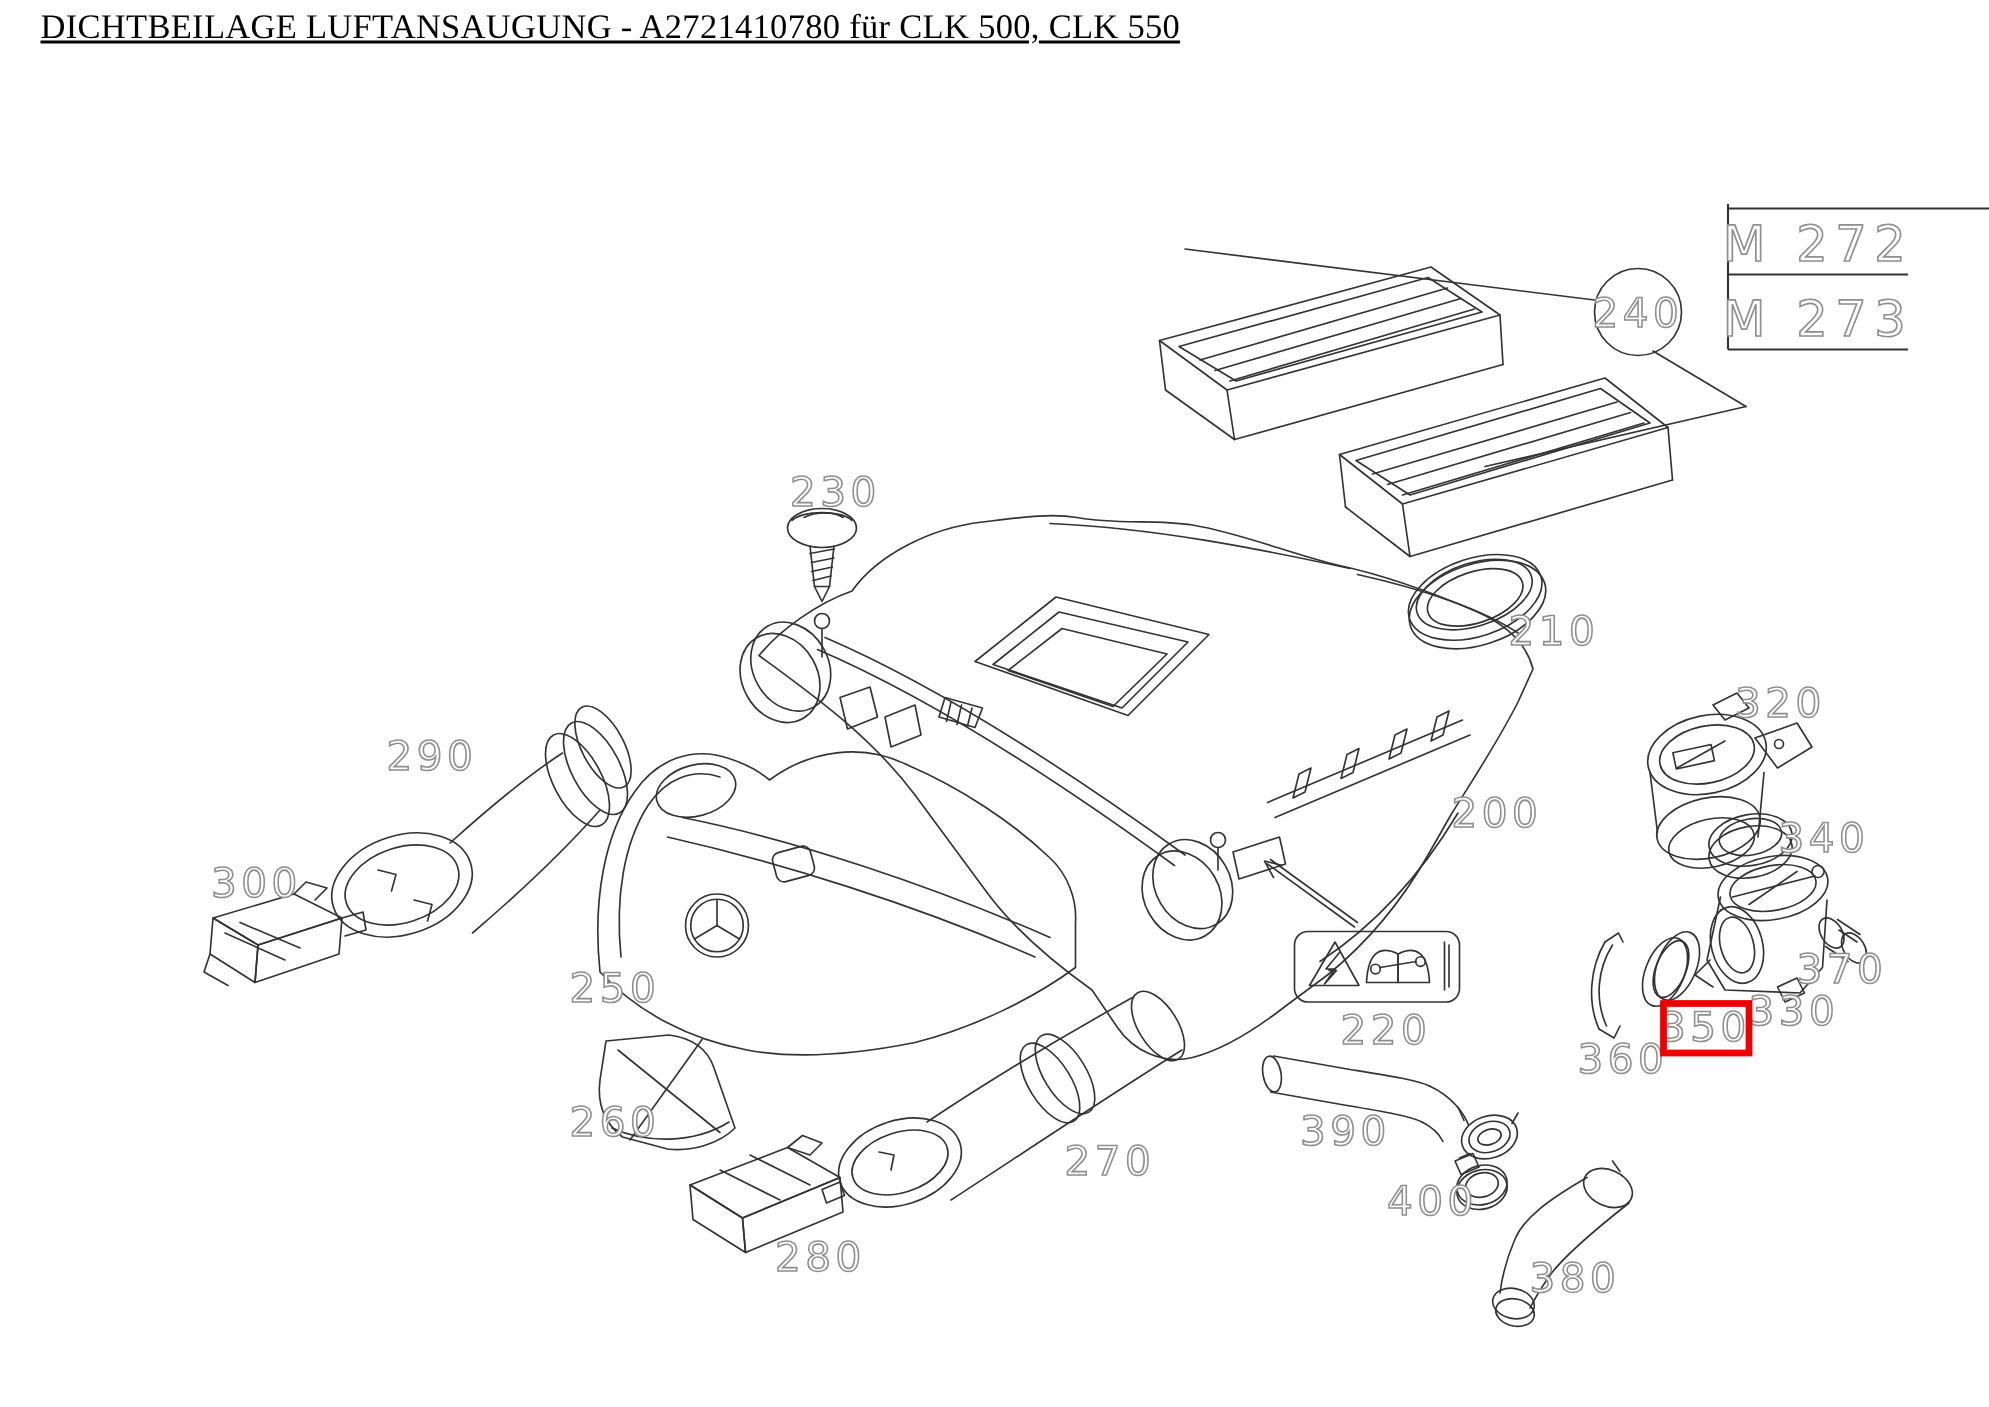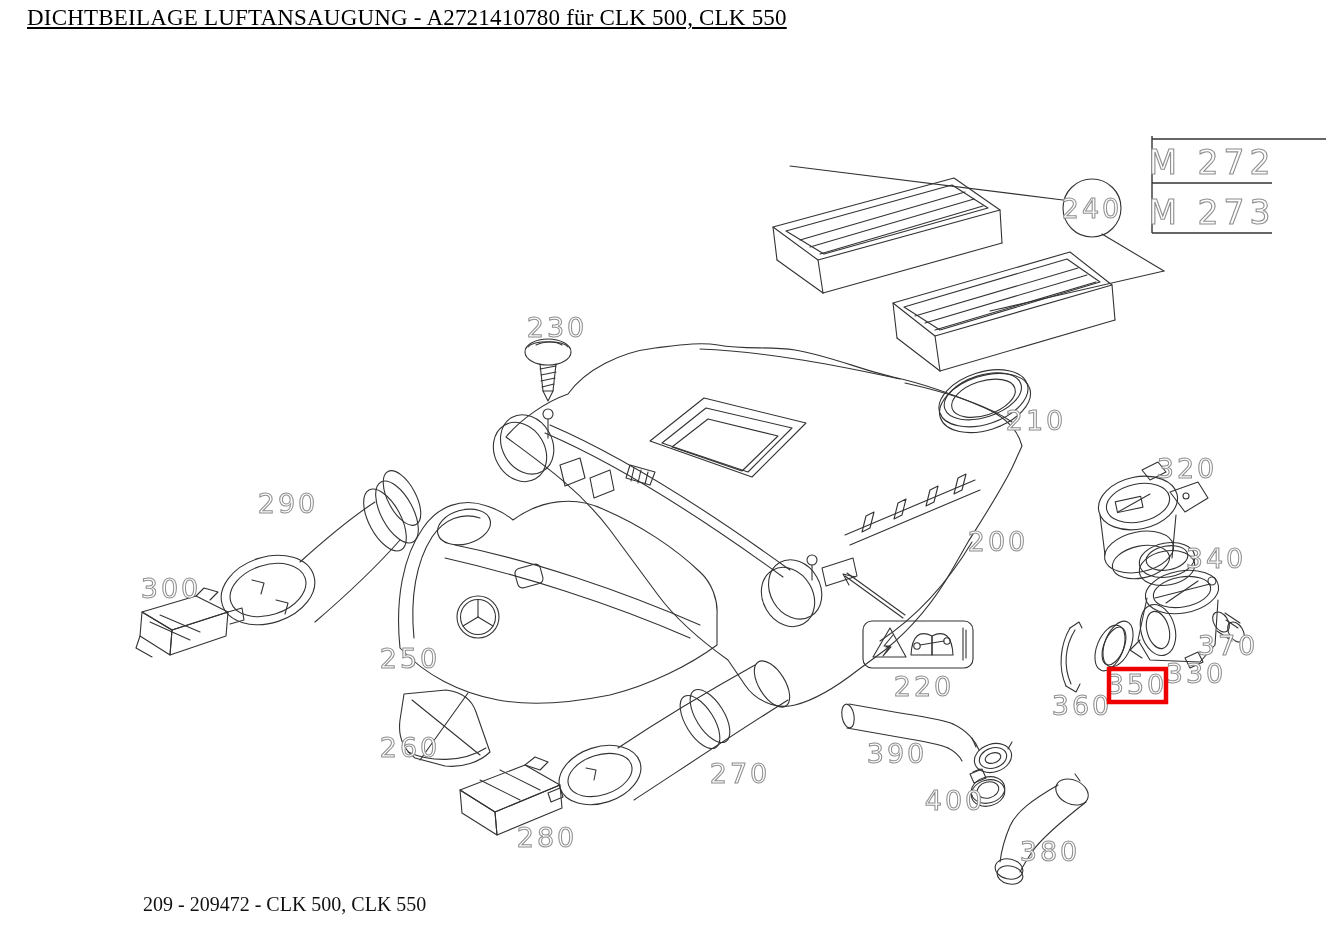--- a/index.html
+++ b/index.html
@@ -328,14 +328,13 @@
     <text class="callout-text" x="1137" y="694">350</text>
     <text class="callout-text" x="1082" y="715">360</text>
     <text class="callout-text" x="1228" y="655">370</text>
     <text class="callout-text" x="1050" y="861">380</text>
     <text class="callout-text" x="897" y="763">390</text>
     <text class="callout-text" x="955" y="810">400</text>
 
     <rect class="hl-box" x="1109" y="669" width="57" height="33" stroke="#ee0000"></rect>
   </svg>
 
-  <div class="footer">209 - 209472 - CLK 500, CLK 550</div>
 </div>
 
 </body></html>

